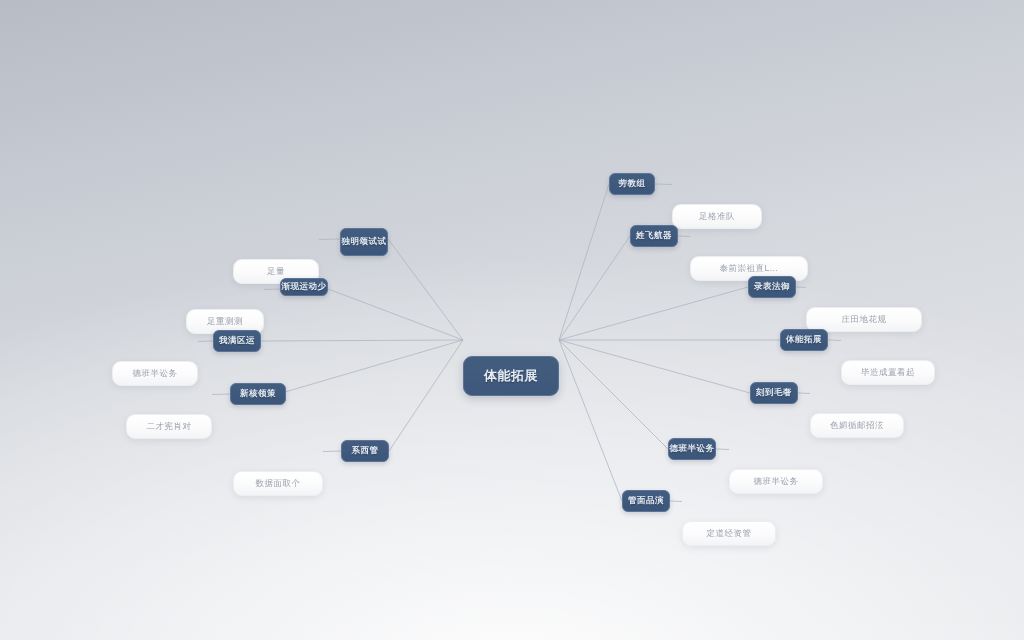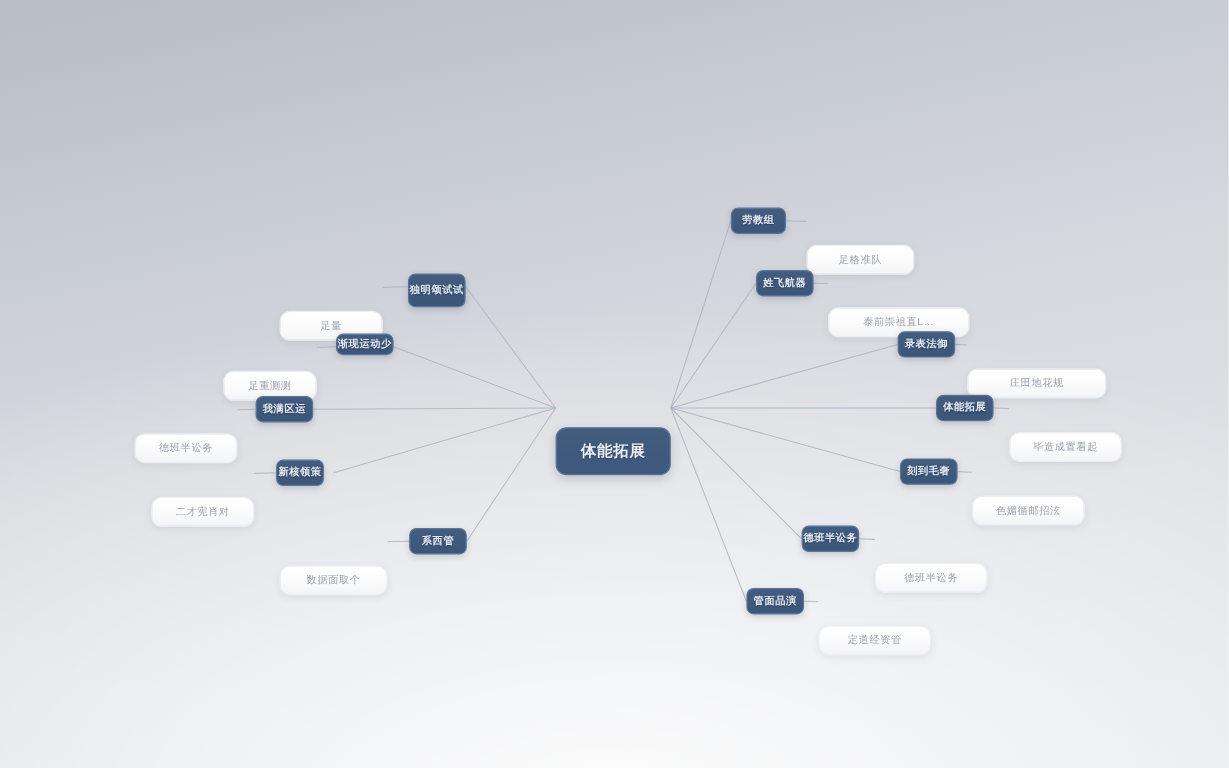--- a/index.html
+++ b/index.html
@@ -114,18 +114,18 @@
       <div class="node branch" style="left: 668px; top: 438px; width: 48px; height: 22px;">德班半讼务</div>
       <div class="node leaf" style="left: 729px; top: 437px; width: 94px; height: 25px;">德班半讼务</div>
       <div class="node branch" style="left: 622px; top: 490px; width: 48px; height: 22px;">管面品演</div>
       <div class="node leaf" style="left: 682px; top: 489px; width: 94px; height: 25px;">定道经资管</div>
       <div class="node branch" style="left: 340px; top: 228px; width: 48px; height: 28px;">独明颂试试</div>
       <div class="node leaf" style="left: 233px; top: 227px; width: 86px; height: 25px;">足量</div>
       <div class="node branch" style="left: 280px; top: 278px; width: 48px; height: 18px;">渐现运动少</div>
       <div class="node leaf" style="left: 186px; top: 277px; width: 78px; height: 25px;">足重测测</div>
       <div class="node branch" style="left: 213px; top: 330px; width: 48px; height: 22px;">我满区运</div>
       <div class="node leaf" style="left: 112px; top: 329px; width: 86px; height: 25px;">德班半讼务</div>
-      <div class="node branch" style="left: 230px; top: 383px; width: 40px; height: 22px;">新核领策</div>
+      <div class="node branch" style="left: 230px; top: 383px; width: 56px; height: 22px;">新核领策</div>
       <div class="node leaf" style="left: 126px; top: 382px; width: 86px; height: 25px; text-align: center;">二才宪肖对</div>
       <div class="node branch" style="left: 341px; top: 440px; width: 48px; height: 22px;">系西管</div>
       <div class="node leaf" style="left: 233px; top: 439px; width: 90px; height: 25px;">数据面取个</div>
     </div>
 </div>
 
 </body></html>

